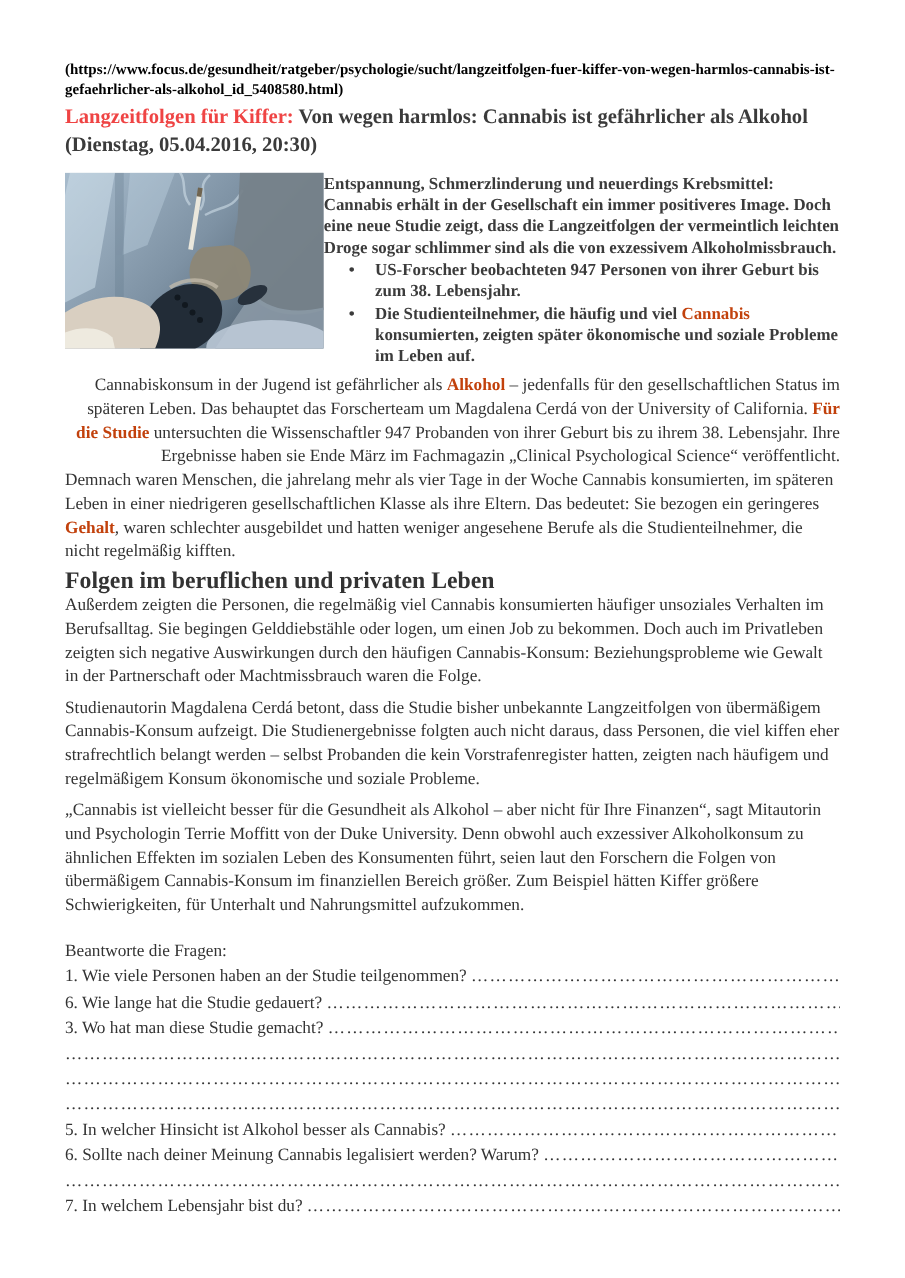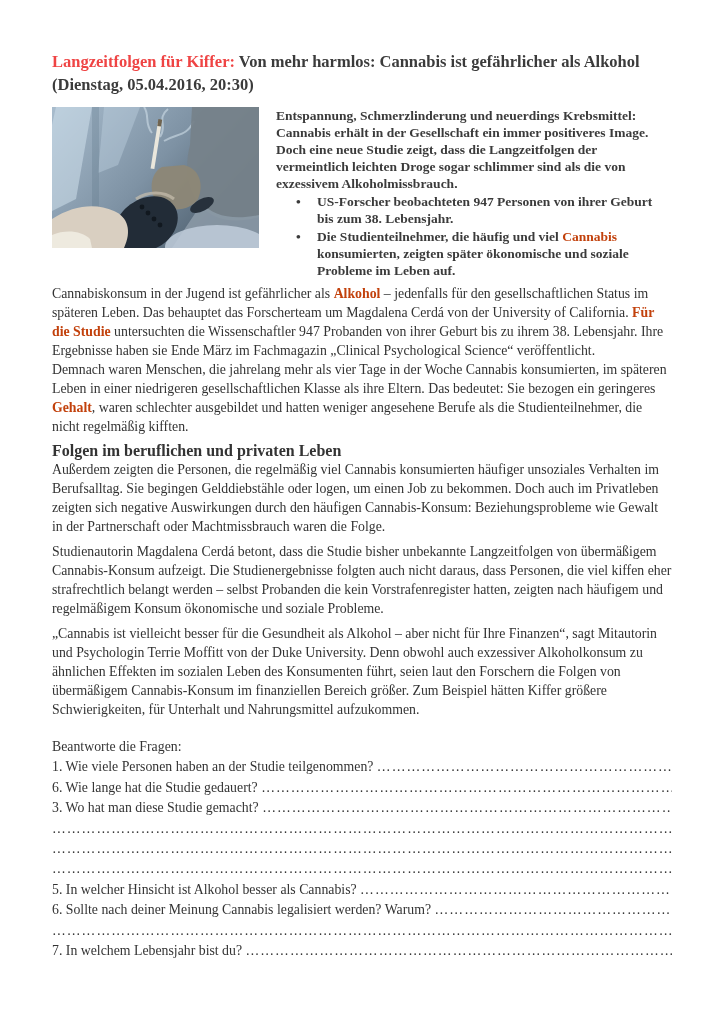--- a/index.html
+++ b/index.html
@@ -7,43 +7,44 @@
     width:724px;height:1022px;margin:0 auto;background:#ffffff;
     padding:48px 52px 0 52px;box-sizing:border-box;
     font-family:"Liberation Serif","DejaVu Serif",serif;
     color:#333333;overflow:hidden;position:relative;
   }
   .url{font-size:12px;line-height:15.5px;font-weight:bold;color:#000000;word-break:break-all;}
   .title{margin:3px 0 0 0;font-size:16.5px;line-height:22.5px;font-weight:bold;}
   .t-black{color:#ef4444;}
   .t-gray{color:#3b3b3b;}
   .date-line{display:block;}
-  .media-row{display:flex;gap:17px;margin-top:11px;}
+  .media-row{display:flex;margin-top:11px;}
   .photo{width:207px;height:141px;flex:none;overflow:hidden;}
   .photo svg{display:block;}
   .media-text{flex:1;font-weight:bold;color:#3b3b3b;font-size:13.5px;line-height:17px;}
   .bullet{display:flex;padding-left:20px;margin-top:1px;}
   .dot{flex:none;width:21px;}
   .btext{flex:1;}
   .body{margin:0;font-size:13.8px;line-height:19px;color:#333333;}
-  .mt5{margin-top:5px;}
+  .mt5{margin-top:5px;text-align:right;}
   .sp{margin-top:6px;}
   .link{color:#c2410c;font-weight:bold;text-decoration:none;cursor:pointer;}
-  .subhead{margin-top:5px;font-weight:bold;font-size:16px;line-height:19px;color:#333333;}
+  .subhead{margin-top:5px;font-weight:bold;font-size:19px;line-height:19px;color:#333333;}
   .questions{margin-top:18px;font-size:13.8px;line-height:20.4px;color:#333333;}
   .qline{white-space:nowrap;overflow:hidden;}
   .dots{letter-spacing:1px;}
 </style>
 </head>
 <body>
 
 <div class="page">
 
+  <div class="url">(https://www.focus.de/gesundheit/ratgeber/psychologie/sucht/langzeitfolgen-fuer-kiffer-von-wegen-harmlos-cannabis-ist-gefaehrlicher-als-alkohol_id_5408580.html)</div>
 
-  <h1 class="title"><span class="t-black">Langzeitfolgen für Kiffer:</span><span class="t-gray"> Von mehr harmlos: Cannabis ist gefährlicher als Alkohol</span><span class="t-gray date-line">(Dienstag, 05.04.2016, 20:30)</span></h1>
+  <h1 class="title"><span class="t-black">Langzeitfolgen für Kiffer:</span><span class="t-gray"> Von wegen harmlos: Cannabis ist gefährlicher als Alkohol</span><span class="t-gray date-line">(Dienstag, 05.04.2016, 20:30)</span></h1>
 
   <div class="media-row">
     <div class="photo">
       <svg viewBox="0 0 207 141" width="207" height="141" xmlns="http://www.w3.org/2000/svg">
         <defs>
           <linearGradient id="pg" x1="0" y1="0" x2="1" y2="0.6">
             <stop offset="0" stop-color="#a8bccd"></stop>
             <stop offset="0.55" stop-color="#7e92a4"></stop>
             <stop offset="1" stop-color="#4e5f6e"></stop>
           </linearGradient>

